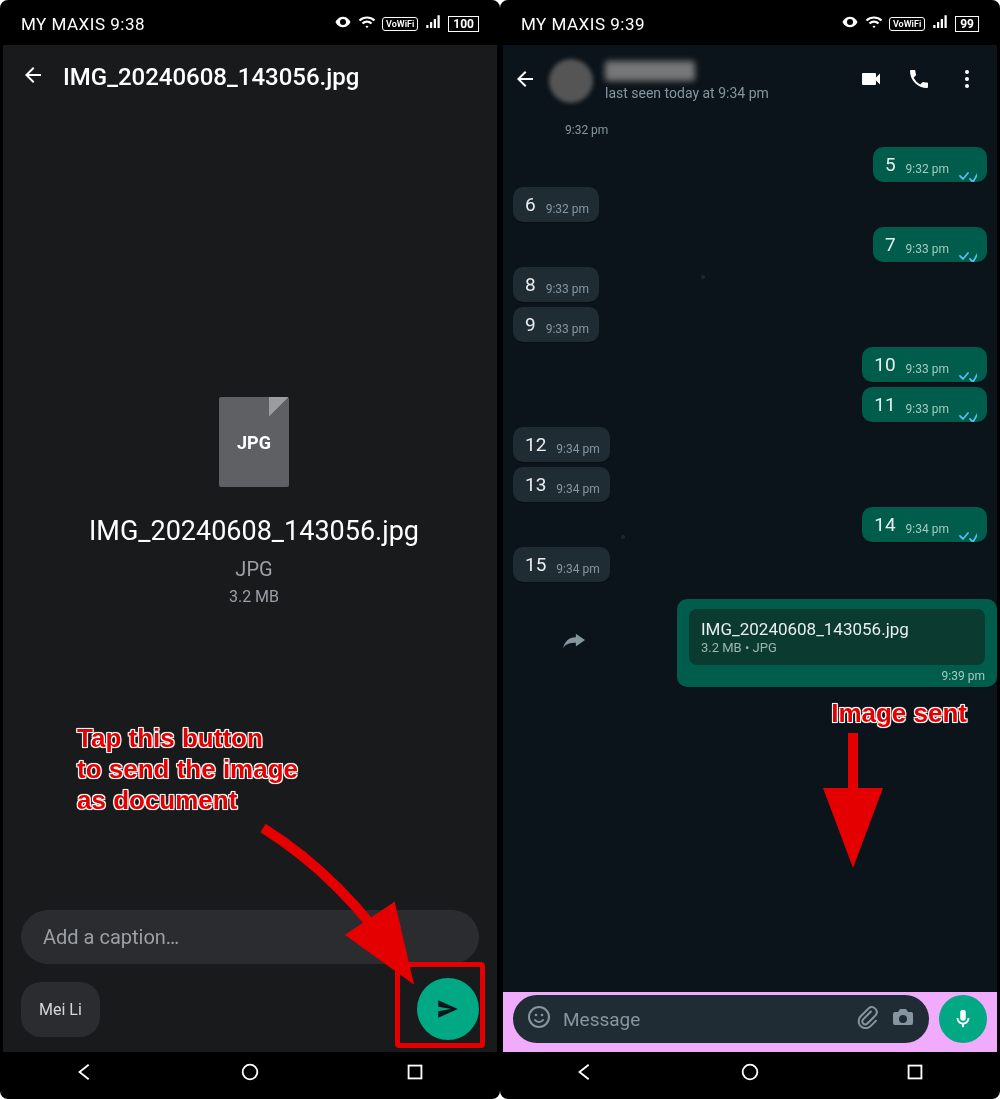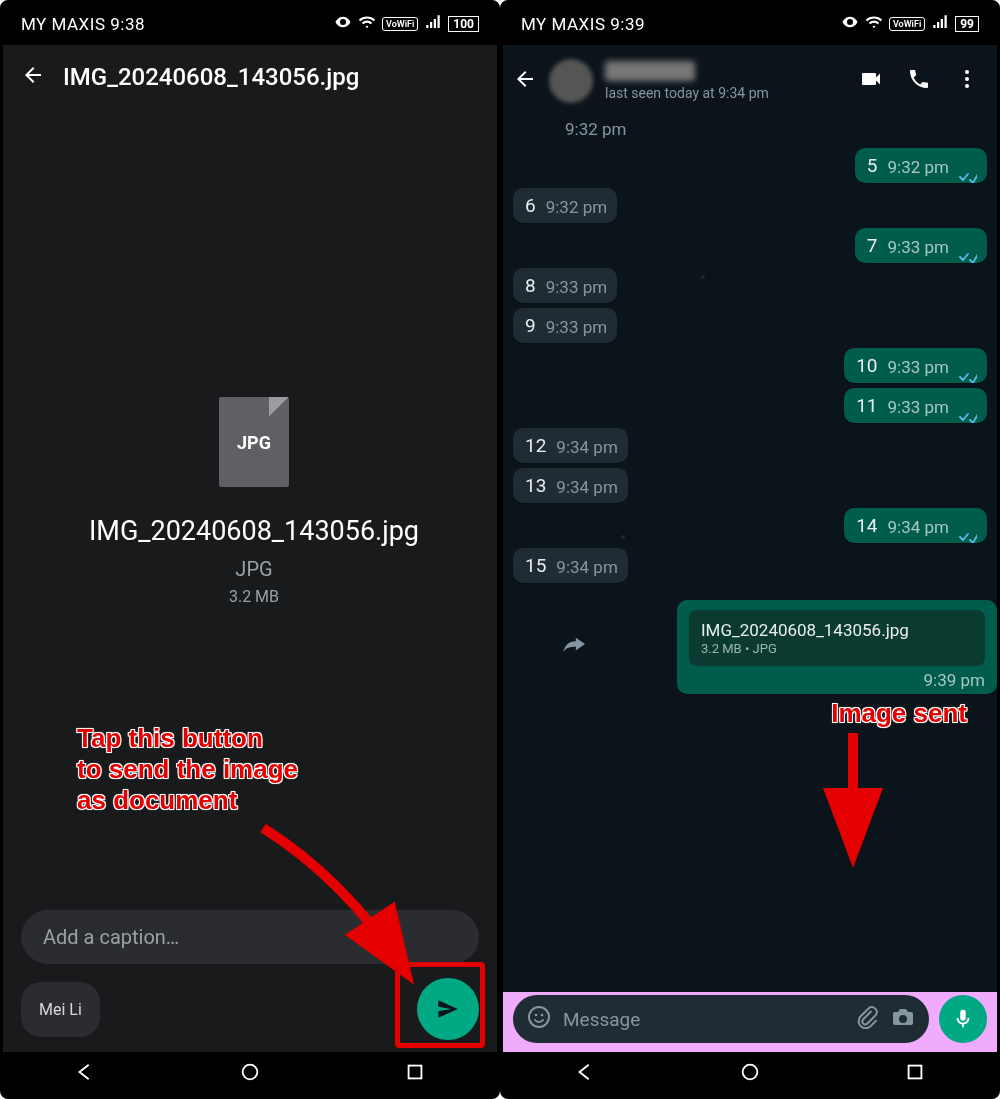--- a/index.html
+++ b/index.html
@@ -121,21 +121,21 @@
   .msg { display:flex; margin:5px 0; }
   .msg.in { justify-content:flex-start; }
   .msg.out { justify-content:flex-end; }
   .bubble {
     border-radius:10px; padding:6px 10px 6px 12px; display:flex; align-items:flex-end; gap:10px;
     font-size:19px; color:#e9edef; box-shadow:0 1px 1px rgba(0,0,0,.3);
     max-width:82%;
   }
   .msg.in .bubble { background:#202c33; }
   .msg.out .bubble { background:#005c4b; }
-  .time { font-size:17px; color:#8696a0; align-self:flex-end; white-space:nowrap; }
+  .time { font-size:12px; color:#8696a0; align-self:flex-end; white-space:nowrap; }
   .msg.out .time { color:#a5c9bf; }
   .ticks { width:18px; height:12px; }
   .ticks svg { width:18px; height:12px; }
 
   .doc-bubble {
     background:#005c4b; border-radius:10px; padding:10px 12px 4px;
     width:320px; color:#e9edef; box-shadow:0 1px 1px rgba(0,0,0,.3);
   }
   .doc-inner {
     background:#0b3a30; border-radius:8px; padding:10px 12px; margin-bottom:4px;

